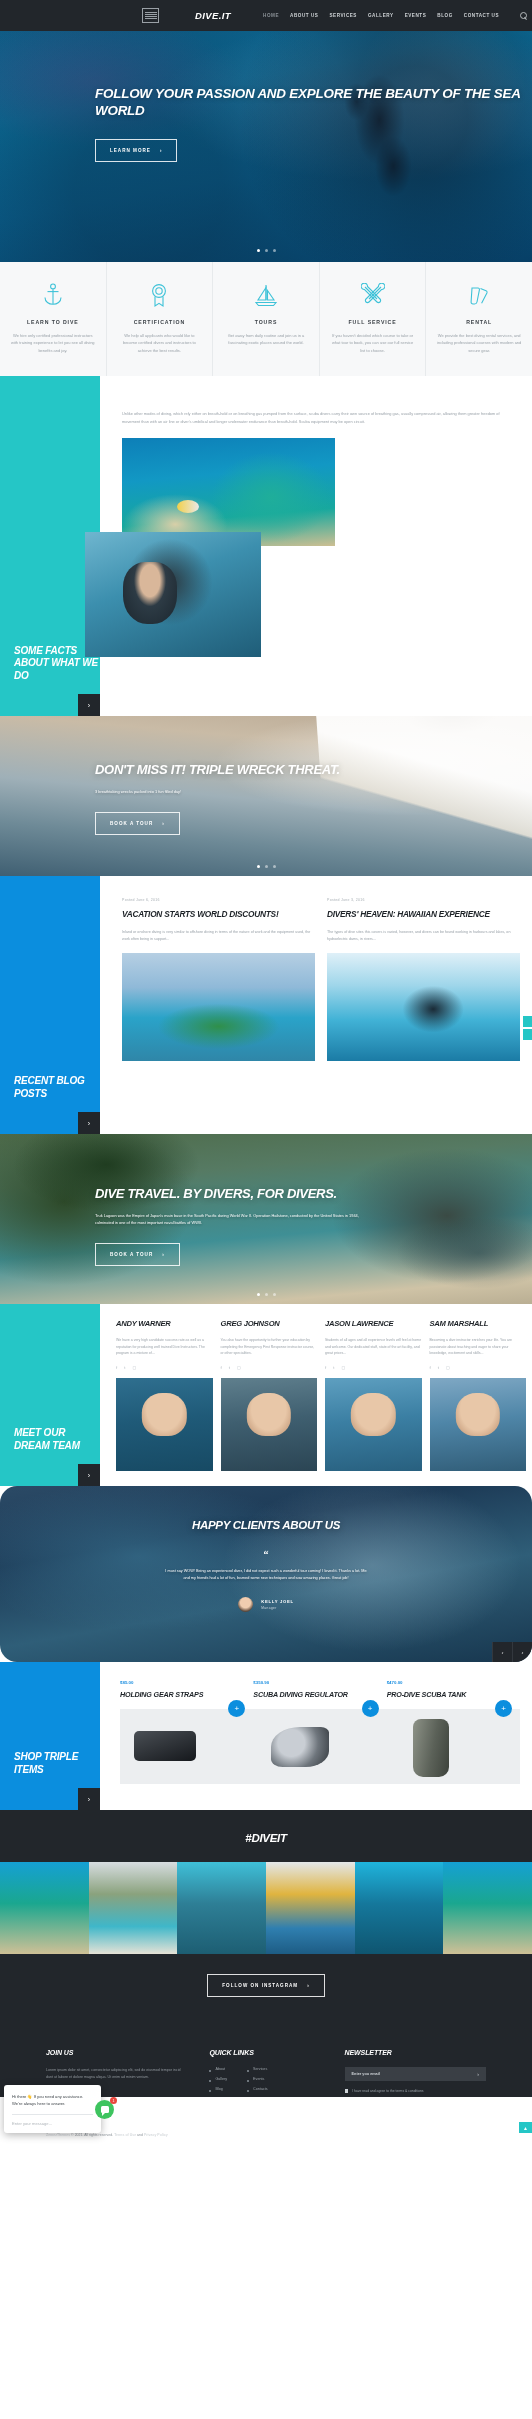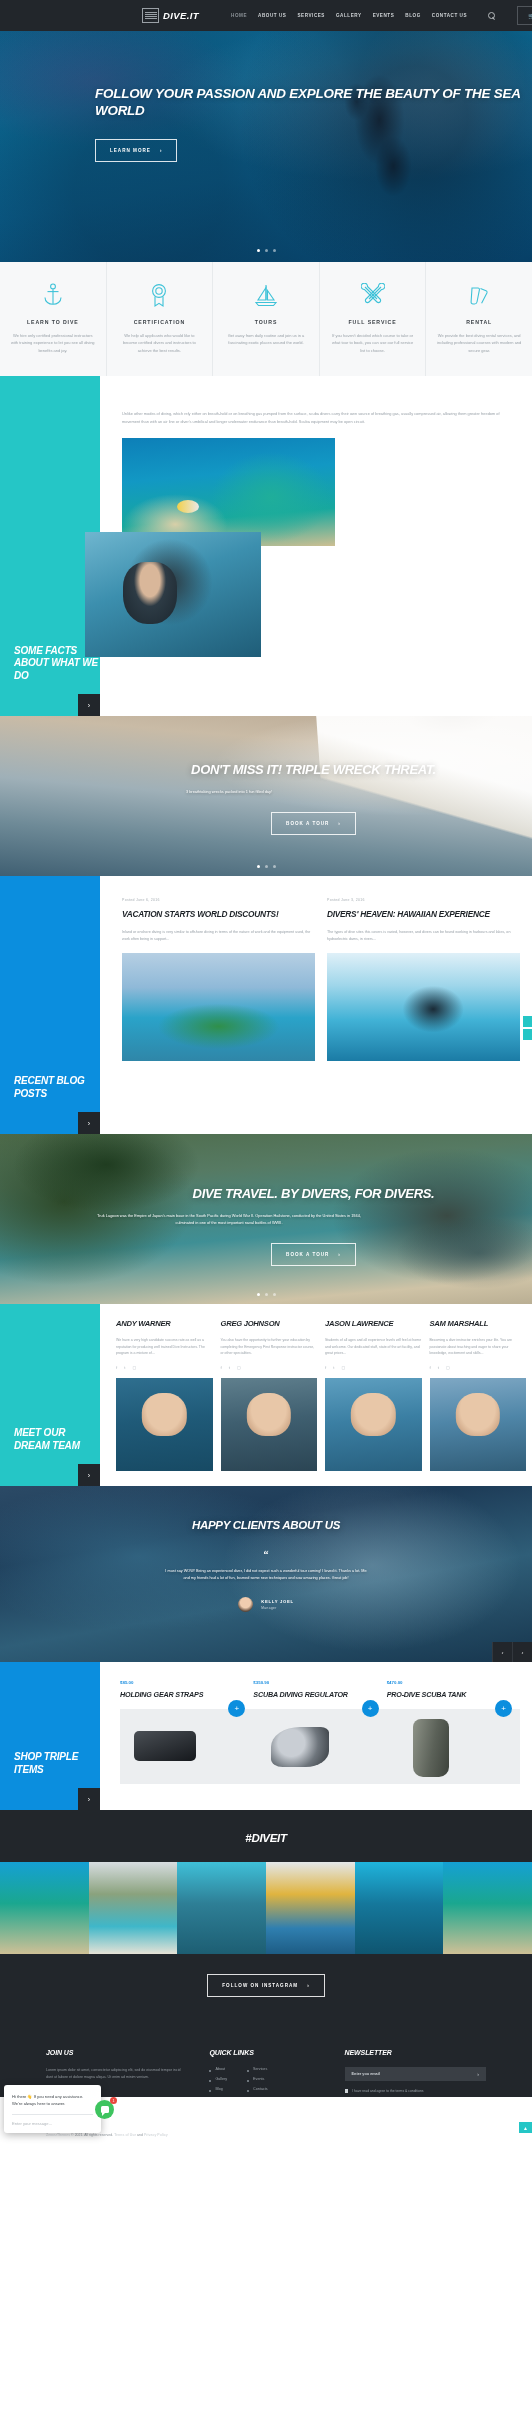--- a/index.html
+++ b/index.html
@@ -15,21 +15,21 @@
   .topbar {
     height:31px; background:#22262b; display:flex; align-items:center;
     padding:0 14px; position:relative; z-index:40;
   }
   .logo { display:flex; align-items:center; margin-left:128px; }
   .logo-mark {
     width:17px; height:15px; border:1px solid #9aa0a6; margin-right:4px;
     display:flex; flex-direction:column; justify-content:space-evenly; padding:1.5px;
   }
   .logo-mark i { display:block; height:1px; background:#9aa0a6; }
-  .logo-text { color:#fff; font-size:9.5px; font-weight:bold; font-style:italic; letter-spacing:.4px; }
+  .logo-text { color:#fff; font-size:9.5px; font-weight:bold; font-style:italic; letter-spacing:.4px;margin-left:32px; }
   .nav { display:flex; align-items:center; margin-left:32px; gap:11px; }
   .nav a { color:#cfd3d6; font-size:4.6px; font-weight:bold; letter-spacing:.55px; text-decoration:none; white-space:nowrap; }
   .nav a.active { color:#8c9298; }
   .search-ic { margin-left:10px; width:8px; height:8px; position:relative; }
   .search-ic::before { content:""; position:absolute; width:5px;height:5px;border:1px solid #b6babd;border-radius:50%; top:0;left:0;}
   .search-ic::after { content:""; position:absolute; width:3px;height:1px;background:#b6babd; transform:rotate(45deg); top:6px;left:4px;}
   .cart-btn {
     margin-left:10px; border:1px solid #50555b; color:#c9cdd1;
     font-size:4.4px; font-weight:bold; letter-spacing:.5px;
     padding:5px 10px; display:flex; align-items:center; gap:5px; white-space:nowrap;
@@ -142,21 +142,21 @@
       radial-gradient(ellipse 35% 70% at 12% 40%, #2e4a2a, transparent 70%),
       radial-gradient(ellipse 30% 55% at 84% 48%, #3a4a44, transparent 72%),
       linear-gradient(175deg,#4e6b4a 0%,#567a63 25%,#3f8f95 58%,#cfc3a6 88%,#b9ae93 100%);
   }
   .banner-travel::after{
     content:""; position:absolute; left:0; top:0; width:100%; height:100%;
     background:
       radial-gradient(ellipse 25% 40% at 20% 18%, rgba(20,48,20,.75), transparent 70%),
       radial-gradient(ellipse 22% 30% at 90% 70%, rgba(30,60,70,.5), transparent 70%);
   }
-  .banner-inner { position:relative; z-index:5; padding:46px 0 0 95px;text-align:center; }
+  .banner-inner { position:relative; z-index:5; padding:46px 0 0 95px; }
   .banner h2 {
     color:#fff; font-size:13px; line-height:1.3; font-style:italic; font-weight:bold;
     letter-spacing:-.3px; text-shadow:0 1px 6px rgba(0,0,0,.3);
   }
   .banner p.sub { color:#fff; font-size:3.9px; margin-top:9px; line-height:1.8; max-width:268px; text-shadow:0 1px 3px rgba(0,0,0,.4);}
   .banner .btn-ghost { margin-top:17px; }
   .banner-dots { position:absolute; bottom:8px; left:0; right:0; display:flex; justify-content:center; gap:5px; z-index:6;}
   .banner-dots i { width:3px;height:3px;border-radius:50%;background:rgba(255,255,255,.5);}
   .banner-dots i.on{background:#fff;}
 
@@ -196,20 +196,21 @@
   .portrait{position:relative;overflow:hidden;}
   .portrait::after{content:"";position:absolute;left:50%;top:16%;transform:translateX(-50%);
     width:46%;height:46%;border-radius:46% 46% 42% 42%;
     background:radial-gradient(ellipse at 50% 38%, #e8c7a8 0 55%, #b98d6c 100%);}
 
   
   .testi { position:relative; height:176px; overflow:hidden;
     background:
       radial-gradient(ellipse 50% 60% at 26% 40%, rgba(60,120,150,.6), transparent 70%),
       linear-gradient(170deg,#2b4a66 0%,#1d3b57 30%,#2f5e78 60%,#17364e 100%);
+    border-radius: 17px;
   }
   .testi::after{content:"";position:absolute;inset:0;
     background:radial-gradient(ellipse 40% 70% at 70% 45%, rgba(180,210,225,.35), transparent 70%);}
   .testi-inner{position:relative;z-index:4;text-align:center;padding:32px 80px 0;}
   .testi h2{color:#fff;font-size:11.5px;font-style:italic;font-weight:bold;line-height:1.26;letter-spacing:-.3px;
     text-shadow:0 1px 6px rgba(0,0,0,.35);}
   .quote-mark{color:#fff;font-size:10px;font-weight:bold;margin:16px 0 8px;font-family:"Liberation Serif",serif;}
   .testi p.q{color:#fff;font-size:3.8px;line-height:2;max-width:205px;margin:0 auto;text-shadow:0 1px 3px rgba(0,0,0,.4);}
   .client{display:flex;align-items:center;justify-content:center;gap:8px;margin-top:14px;}
   .avatar{width:15px;height:15px;border-radius:50%;background:radial-gradient(circle at 50% 38%,#f0cdb0 0 42%,#5e4a3c 72%,#2d3a4a 100%);}

